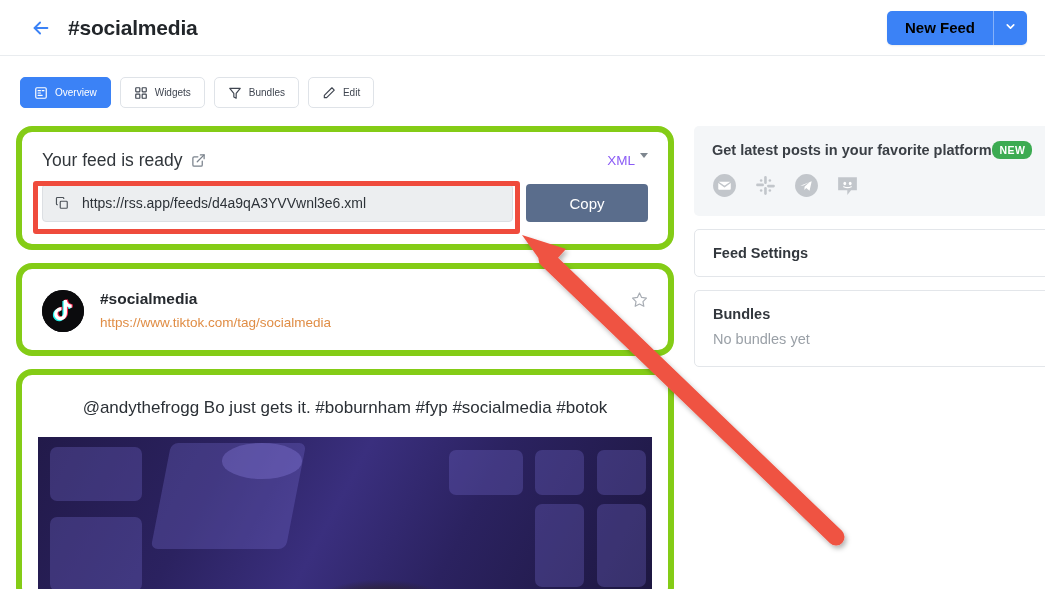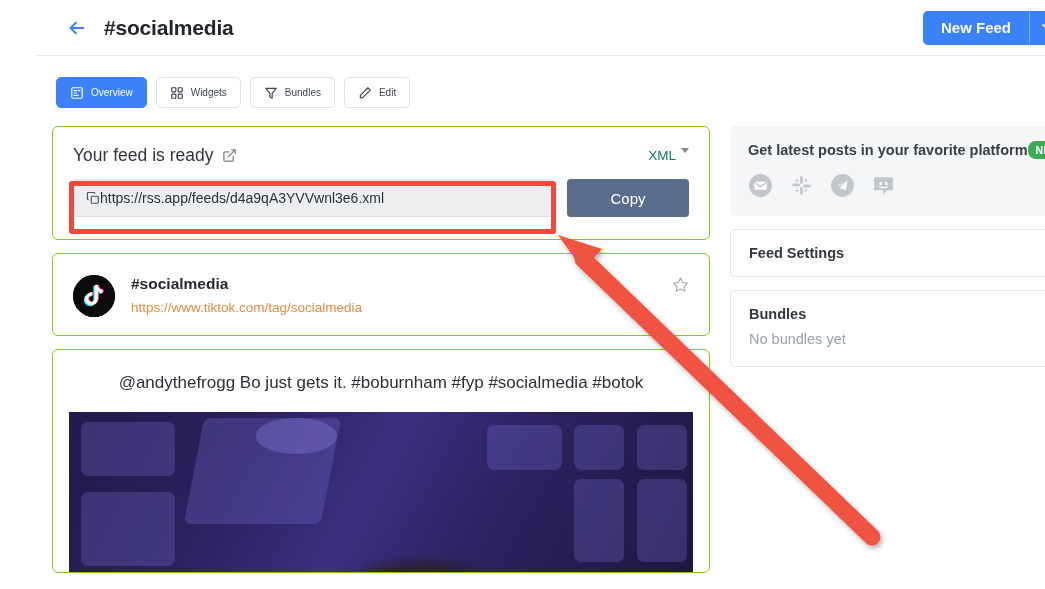--- a/index.html
+++ b/index.html
@@ -11,21 +11,20 @@
     background: #ffffff;
     font-family: "Liberation Sans", sans-serif;
     color: #2f3337;
   }
 
   #app {
     position: relative;
     width: 885px;
     height: 589px;
     background: #ffffff;
-    margin-left: 36px;
   }
 
   
   .header {
     position: absolute;
     left: 0; top: 0;
     width: 1045px; height: 56px;
     border-bottom: 1px solid #e9ecef;
     background: #fff;
     display: flex;
@@ -54,21 +53,21 @@
   }
   .newfeed-group {
     display: flex;
     height: 34px;
     border-radius: 5px;
     overflow: hidden;
     box-shadow: 0 1px 2px rgba(0,0,0,.08);
   }
   .newfeed-main {
     background: #3b82f6;
-    color: #ffffff;
+    color: #000000;
     font-size: 15px;
     font-weight: bold;
     padding: 0 18px;
     display: flex; align-items: center;
     cursor: pointer;
     border: none;
     font-family: inherit;
   }
   .newfeed-caret {
     background: #3b82f6;
@@ -108,22 +107,22 @@
   .tab svg { display: block; flex: none; }
 
   
   .left-col {
     position: absolute;
     left: 16px; top: 126px;
     width: 658px;
   }
   .card {
     background: #fff;
-    border: 1px solid #84cc16;
-    border-radius: 6px;
+    border: 6px solid #84cc16;
+    border-radius: 16px;
     margin-bottom: 13px;
   }
 
   
   .feed-card { padding: 18px 20px 22px 20px; position: relative; }
   .feed-card-top {
     display: flex;
     align-items: center;
     margin-bottom: 13px;
   }
@@ -135,39 +134,40 @@
     margin-left: 9px;
     color: #7a828c;
     display: flex;
     cursor: pointer;
   }
   .xml-select {
     margin-left: auto;
     display: flex;
     gap: 5px;
     font-size: 13.5px;
-    color: #0f766e;
+    color: #8b5cf6;
     cursor: pointer;
   }
   .xml-caret {
     width: 0; height: 0;
     border-left: 4px solid transparent;
     border-right: 4px solid transparent;
     border-top: 5px solid #7e868f;
   }
   .url-row { display: flex; gap: 13px; align-items: stretch; }
   .url-field {
     flex: 1;
     height: 38px;
     background: #eceef0;
     border: 1px solid #dcdfe3;
     border-radius: 4px;
     display: flex;
     align-items: center;
     padding: 0 12px;
+    gap: 13px;
     cursor: text;
     overflow: hidden;
   }
   .copy-glyph { color: #4d535a; display: flex; flex: none; }
   .url-text {
     font-size: 14px;
     color: #2d3238;
     white-space: nowrap;
     overflow: hidden;
     text-overflow: ellipsis;

